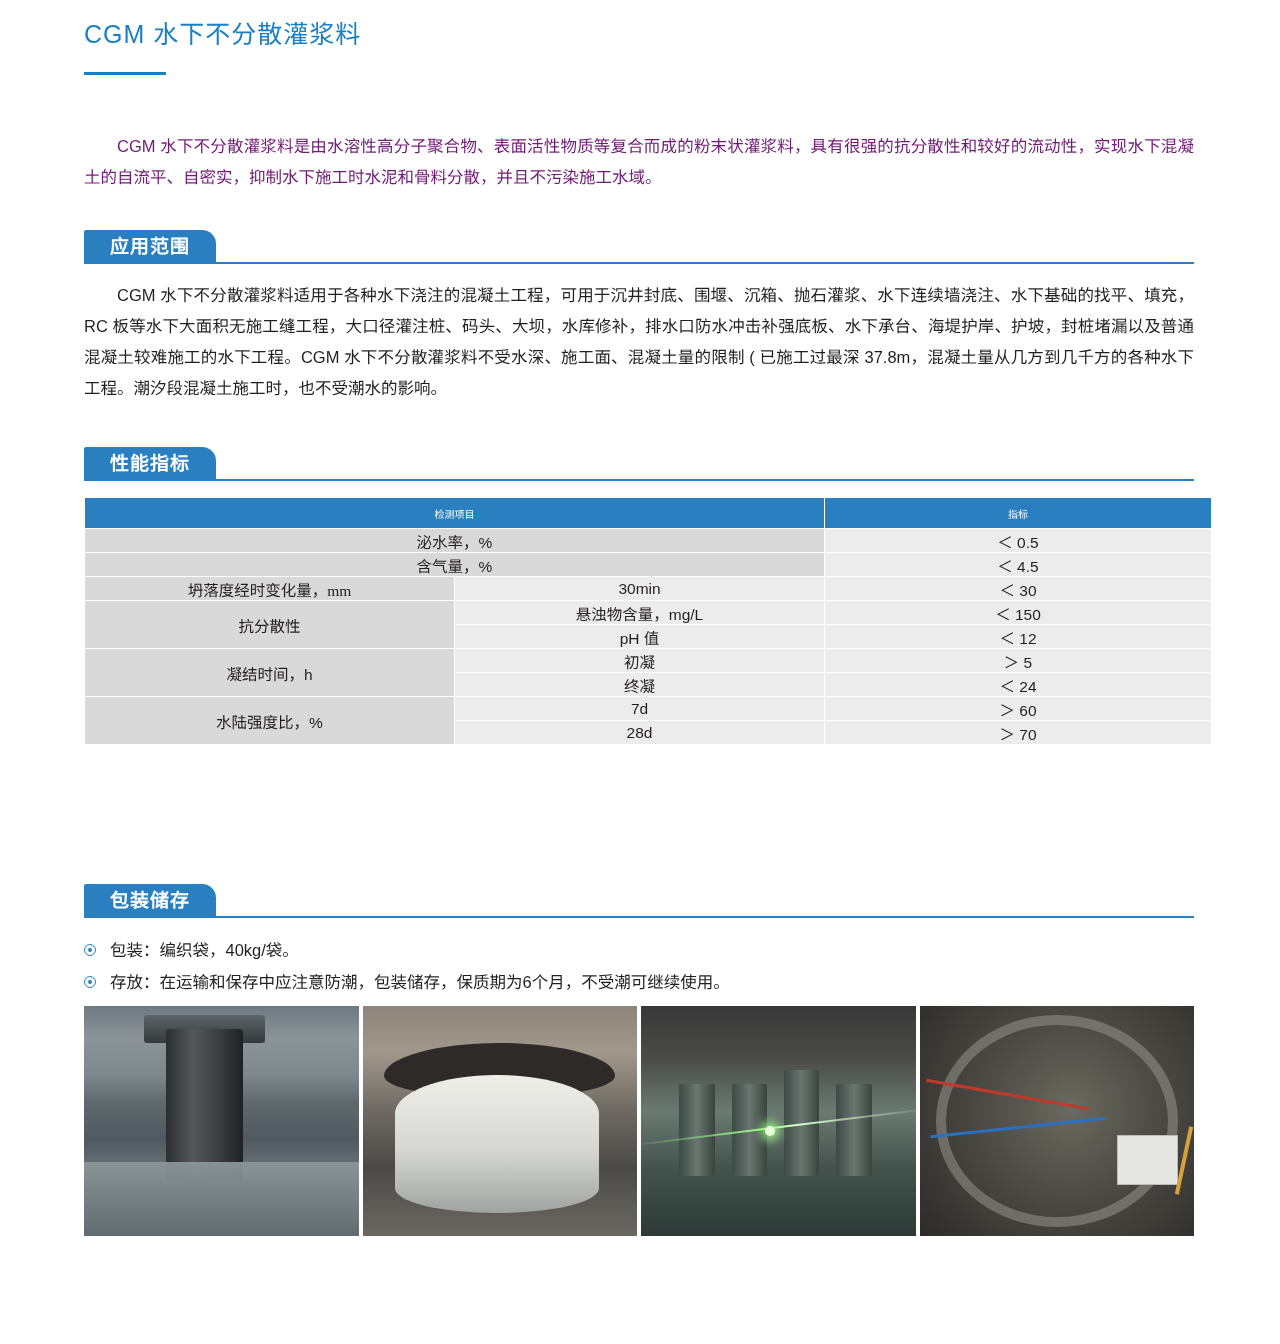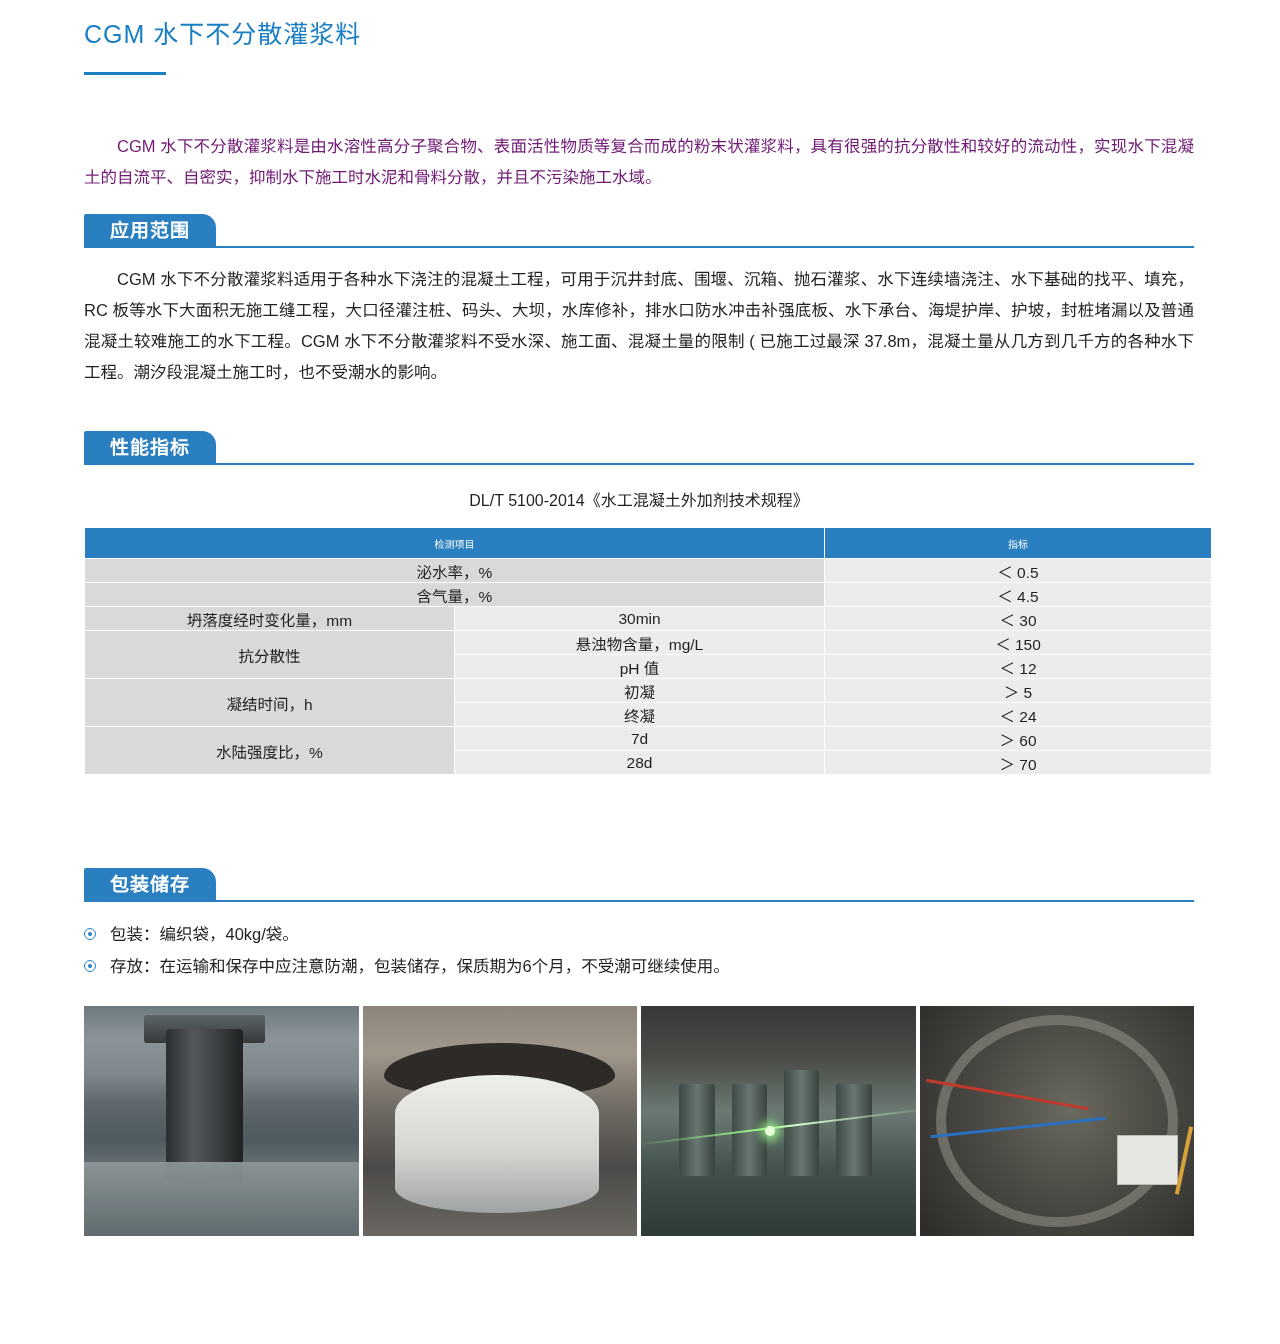--- a/index.html
+++ b/index.html
@@ -48,20 +48,21 @@
     text-indent: 2em;
     text-align: justify;
     color: #701a75;
   }
 
   
   .section {
     position: absolute;
     left: 84px;
     width: 1110px;
+    margin-top: 16px;
   }
   .sec-head {
     position: relative;
     height: 34px;
   }
   .sec-head .banner {
     position: absolute;
     left: 0;
     top: 0;
     height: 34px;
@@ -336,40 +337,39 @@
   </div>
   <p class="sec-body">CGM 水下不分散灌浆料适用于各种水下浇注的混凝土工程，可用于沉井封底、围堰、沉箱、抛石灌浆、水下连续墙浇注、水下基础的找平、填充，RC 板等水下大面积无施工缝工程，大口径灌注桩、码头、大坝，水库修补，排水口防水冲击补强底板、水下承台、海堤护岸、护坡，封桩堵漏以及普通混凝土较难施工的水下工程。CGM 水下不分散灌浆料不受水深、施工面、混凝土量的限制 ( 已施工过最深 37.8m，混凝土量从几方到几千方的各种水下工程。潮汐段混凝土施工时，也不受潮水的影响。</p>
 </div>
 
 <div class="section" style="top:431px;">
   <div class="sec-head">
     <div class="underline"></div>
     <div class="banner">性能指标</div>
   </div>
 
-  <div class="std-line">DL/T 5100-2014《水工混凝土外加剂技术规程》</div>
 
   <table class="perf">
     <thead>
       <tr>
         <th colspan="2" style="width:740px;">检测项目</th>
         <th style="width:387px;">指标</th>
       </tr>
     </thead>
     <tbody>
       <tr>
         <td class="lbl" colspan="2">泌水率，%</td>
         <td class="val">＜ 0.5</td>
       </tr>
       <tr>
         <td class="lbl" colspan="2">含气量，%</td>
         <td class="val">＜ 4.5</td>
       </tr>
       <tr>
-        <td class="lbl" style="width:370px;">坍落度经时变化量，mm</td>
+        <td class="lbl" style="width:370px;font-family:Liberation Serif, serif;">坍落度经时变化量，mm</td>
         <td class="mid" style="width:370px;">30min</td>
         <td class="val">＜ 30</td>
       </tr>
       <tr>
         <td class="lbl" rowspan="2">抗分散性</td>
         <td class="mid">悬浊物含量，mg/L</td>
         <td class="val">＜ 150</td>
       </tr>
       <tr>
         <td class="mid">pH 值</td>

